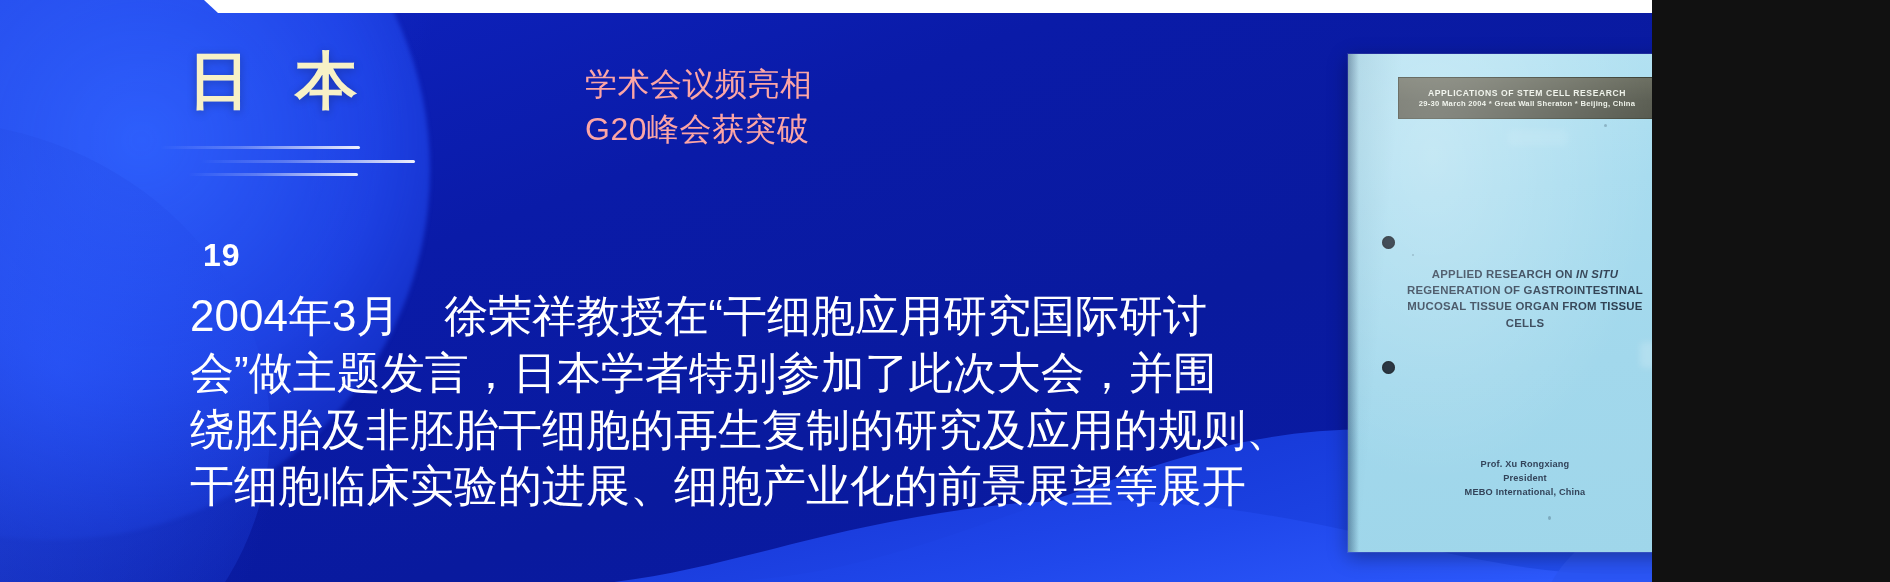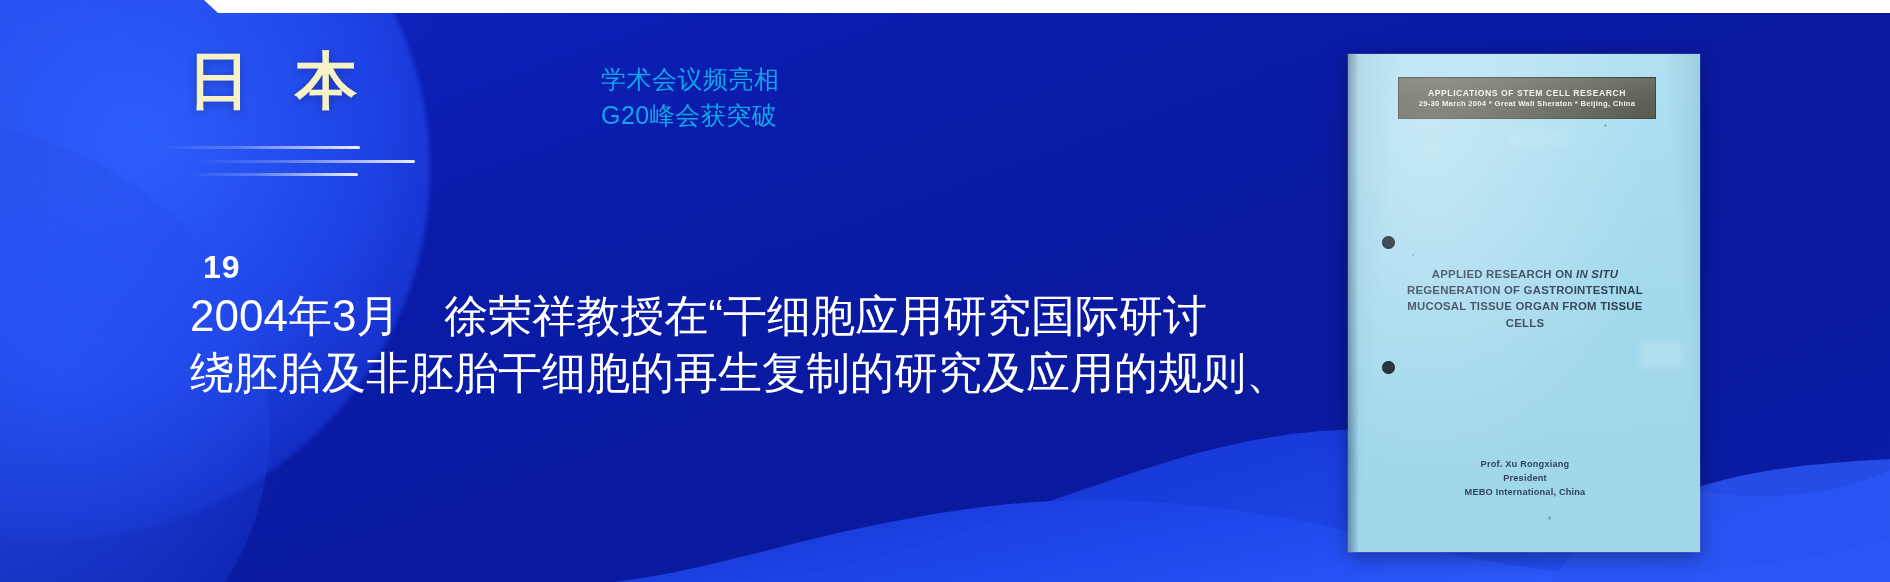--- a/index.html
+++ b/index.html
@@ -1,20 +1,20 @@
 <!DOCTYPE html>
 <html><head>
 <meta charset="utf-8">
 <title>Slide</title>
 <style>
   html,body{margin:0;padding:0;background:#111;}
   *{box-sizing:border-box;}
   .stage{
     position:relative;
-    width:1890px;height:582px;
+    width:1652px;height:582px;
     overflow:hidden;
     font-family:"Liberation Sans","DejaVu Sans",sans-serif;
     background:#0a1ba8;
   }
   
   .bg-base{
     position:absolute;inset:0;
     background:
       linear-gradient(160deg,#0f24c4 0%,#0a1ba8 34%,#091a9e 62%,#0a1ba6 100%);
   }
@@ -78,37 +78,36 @@
   .rule{
     position:absolute;height:3px;border-radius:2px;
     background:linear-gradient(90deg,rgba(255,255,255,0) 0%,rgba(255,255,255,.25) 40%,rgba(255,255,255,.92) 100%);
   }
   .rule.r1{left:30px;top:6px;width:200px;}
   .rule.r2{left:70px;top:20px;width:215px;}
   .rule.r3{left:58px;top:33px;width:170px;}
 
   .subtitle{
     position:absolute;
-    left:601px;top:62px;
-    color:#0ea5e9;
-    font-size:25px;
+    left:585px;top:62px;
+    color:#fca5a5;
+    font-size:32px;
     line-height:1.42;
     letter-spacing:.5px;
     white-space:nowrap;
   }
   .subtitle div{display:block;}
 
   .seq-no{
     position:absolute;
     left:203px;top:237px;
     font-size:32px;
     font-weight:700;
     color:#ffffff;
     letter-spacing:1px;
-    margin-top:12px;
   }
   .body-text{
     position:absolute;
     left:190px;top:288px;
     width:955px;
     color:#ffffff;
     font-size:44px;
     line-height:1.29;
     letter-spacing:0px;
   }
@@ -245,21 +244,23 @@
 
   <div class="subtitle">
     <div>学术会议频亮相</div>
     <div>G20峰会获突破</div>
   </div>
 
   <div class="seq-no">19</div>
 
   <div class="body-text">
     <span class="ln">2004年3月　徐荣祥教授在“干细胞应用研究国际研讨</span>
+    <span class="ln">会”做主题发言，日本学者特别参加了此次大会，并围</span>
     <span class="ln">绕胚胎及非胚胎干细胞的再生复制的研究及应用的规则、</span>
+    <span class="ln">干细胞临床实验的进展、细胞产业化的前景展望等展开</span>
   </div>
 
   <div class="doc">
     <div class="left-edge"></div>
 
     <div class="banner">
       <div class="b1">APPLICATIONS OF STEM CELL RESEARCH</div>
       <div class="b2">29-30 March 2004 * Great Wall Sheraton * Beijing, China</div>
     </div>
 

